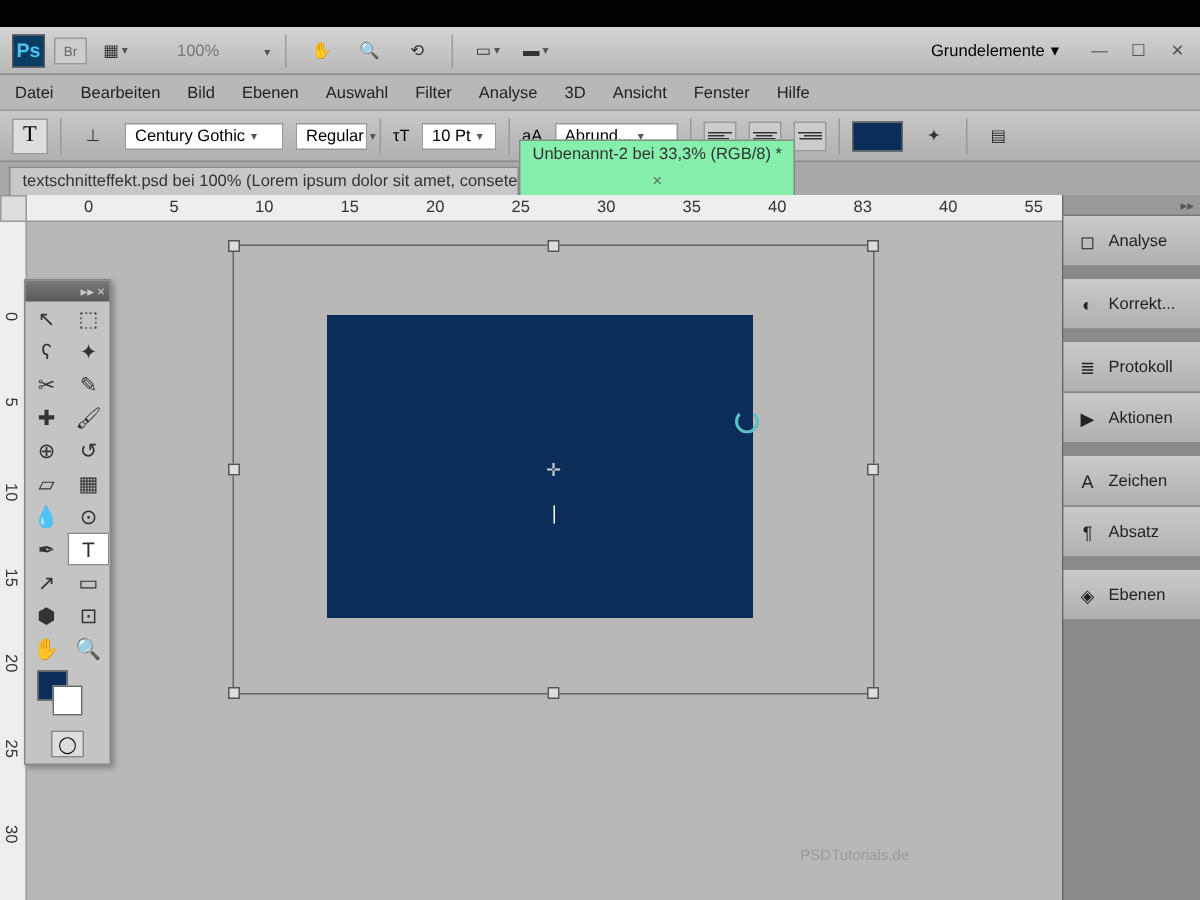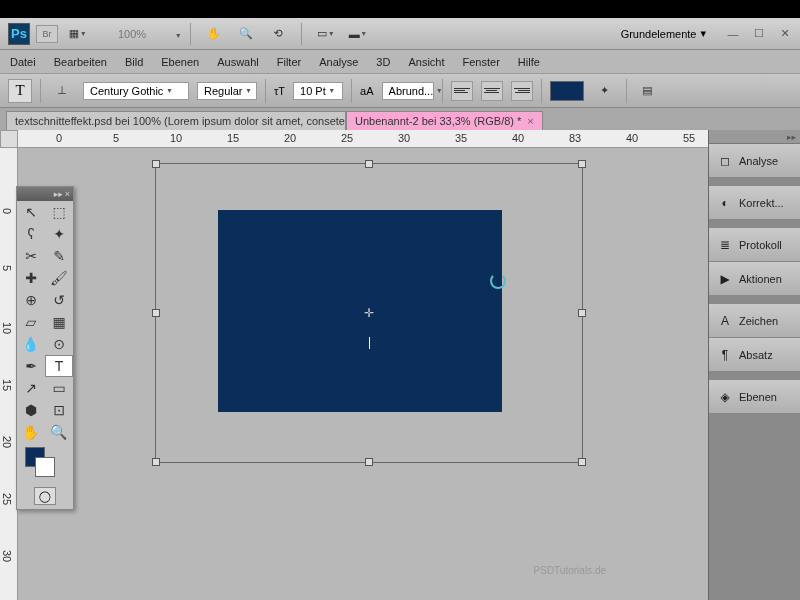--- a/index.html
+++ b/index.html
@@ -19,21 +19,21 @@
 .optbar { height: 34px; background: linear-gradient(#c8c8c8,#b0b0b0); border-bottom: 1px solid #888; display: flex; align-items: center; padding: 0 8px; gap: 8px; }
 .opt-tool { width: 24px; height: 24px; background: #ddd; border: 1px solid #999; display: flex; align-items: center; justify-content: center; font-family: serif; font-size: 15px; }
 .opt-dd { background: #fff; border: 1px solid #999; padding: 2px 6px; display: flex; align-items: center; gap: 4px; }
 .opt-dd::after { content: "▾"; font-size: 8px; color: #555; }
 .opt-sep { width: 1px; height: 24px; background: #999; }
 .align-btn { width: 22px; height: 20px; background: #ccc; border: 1px solid #999; display: flex; flex-direction: column; justify-content: center; padding: 2px; gap: 1px; }
 .align-btn span { height: 1px; background: #333; }
 .color-swatch-opt { width: 34px; height: 20px; background: #0a2d5a; border: 1px solid #666; }
 .tabbar { height: 22px; background: #a8a8a8; display: flex; align-items: flex-end; padding-left: 6px; }
 .doc-tab { background: #c8c8c8; border: 1px solid #888; border-bottom: none; padding: 3px 8px; display: flex; align-items: center; gap: 6px; font-size: 10px; color: #333; max-width: 340px; white-space: nowrap; overflow: hidden; }
-.doc-tab.active { background: #f9a8d4; }
+.doc-tab.active { background: #86efac; flex-direction: column; }
 .tab-close { color: #666; }
 .workspace { display: flex; height: 470px; }
 .rulers-corner { width: 18px; height: 18px; background: #ddd; border: 1px solid #999; }
 .hruler { flex: 1; height: 18px; background: #eee; border-bottom: 1px solid #999; position: relative; font-size: 8px; color: #333; }
 .vruler { width: 18px; background: #eee; border-right: 1px solid #999; position: relative; font-size: 8px; color: #333; }
 .ruler-row { display: flex; }
 .canvas-row { display: flex; flex: 1; }
 .canvas-area { flex: 1; background: #b8b8b8; position: relative; overflow: hidden; }
 .artboard { position: absolute; left: 200px; top: 62px; width: 284px; height: 202px; background: #0a2d5a; }
 .transform-box { position: absolute; left: 137px; top: 15px; width: 428px; height: 300px; border: 1px solid #666; }
@@ -105,31 +105,31 @@
     <span class="menu-item">Hilfe</span>
   </div>
 
   <div class="optbar">
     <div class="opt-tool">T</div>
     <div class="opt-sep"></div>
     <div class="tb-icon">⊥</div>
     <div class="opt-dd" style="width:106px">
         <span>Century Gothic</span>
       </div>
-    <div class="opt-dd" style="width:60px">
+    <div class="opt-dd" style="width:48px">
         <span>Regular</span>
       </div>
     <div class="opt-sep"></div>
     <span>τT</span>
     <div class="opt-dd" style="width:50px">
         <span>10 Pt</span>
       </div>
     <div class="opt-sep"></div>
     <span>aA</span>
-    <div class="opt-dd" style="width:52px">
+    <div class="opt-dd" style="width:82px">
         <span>Abrund...</span>
       </div>
     <div class="opt-sep"></div>
     <div class="align-btn">
         <span style="width:100%"></span>
         <span style="width:70%"></span>
         <span style="width:90%"></span>
       </div>
     <div class="align-btn">
         <span style="width:100%;margin:0 auto"></span>

